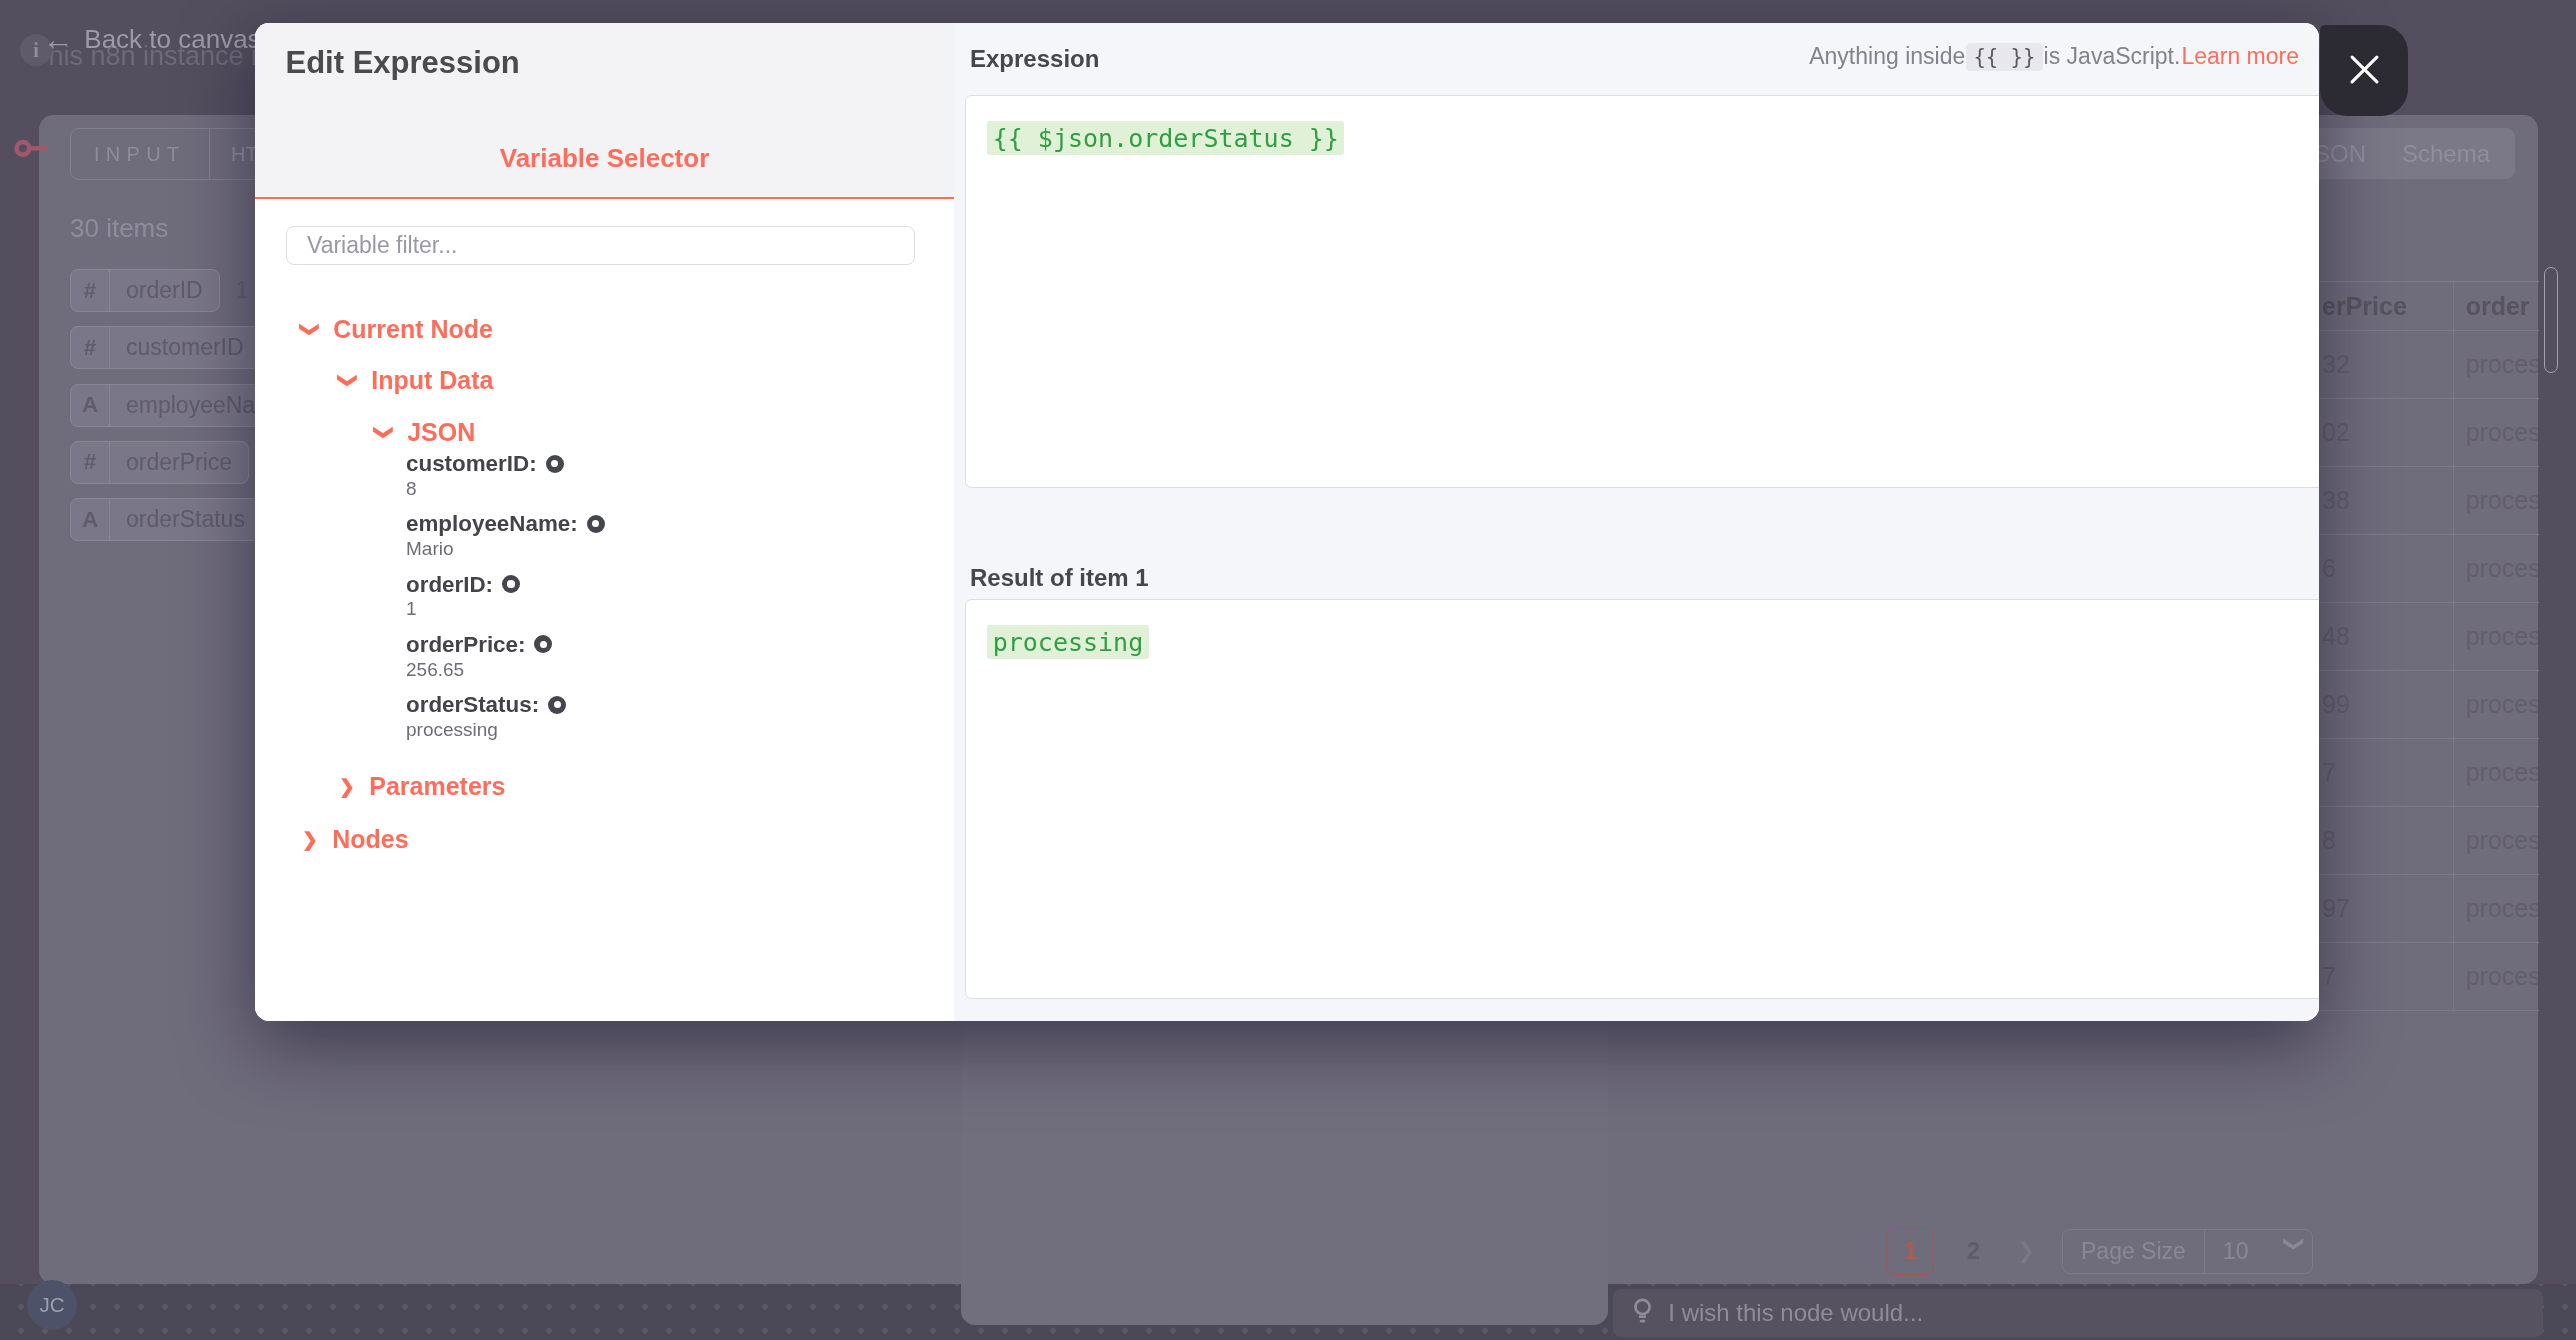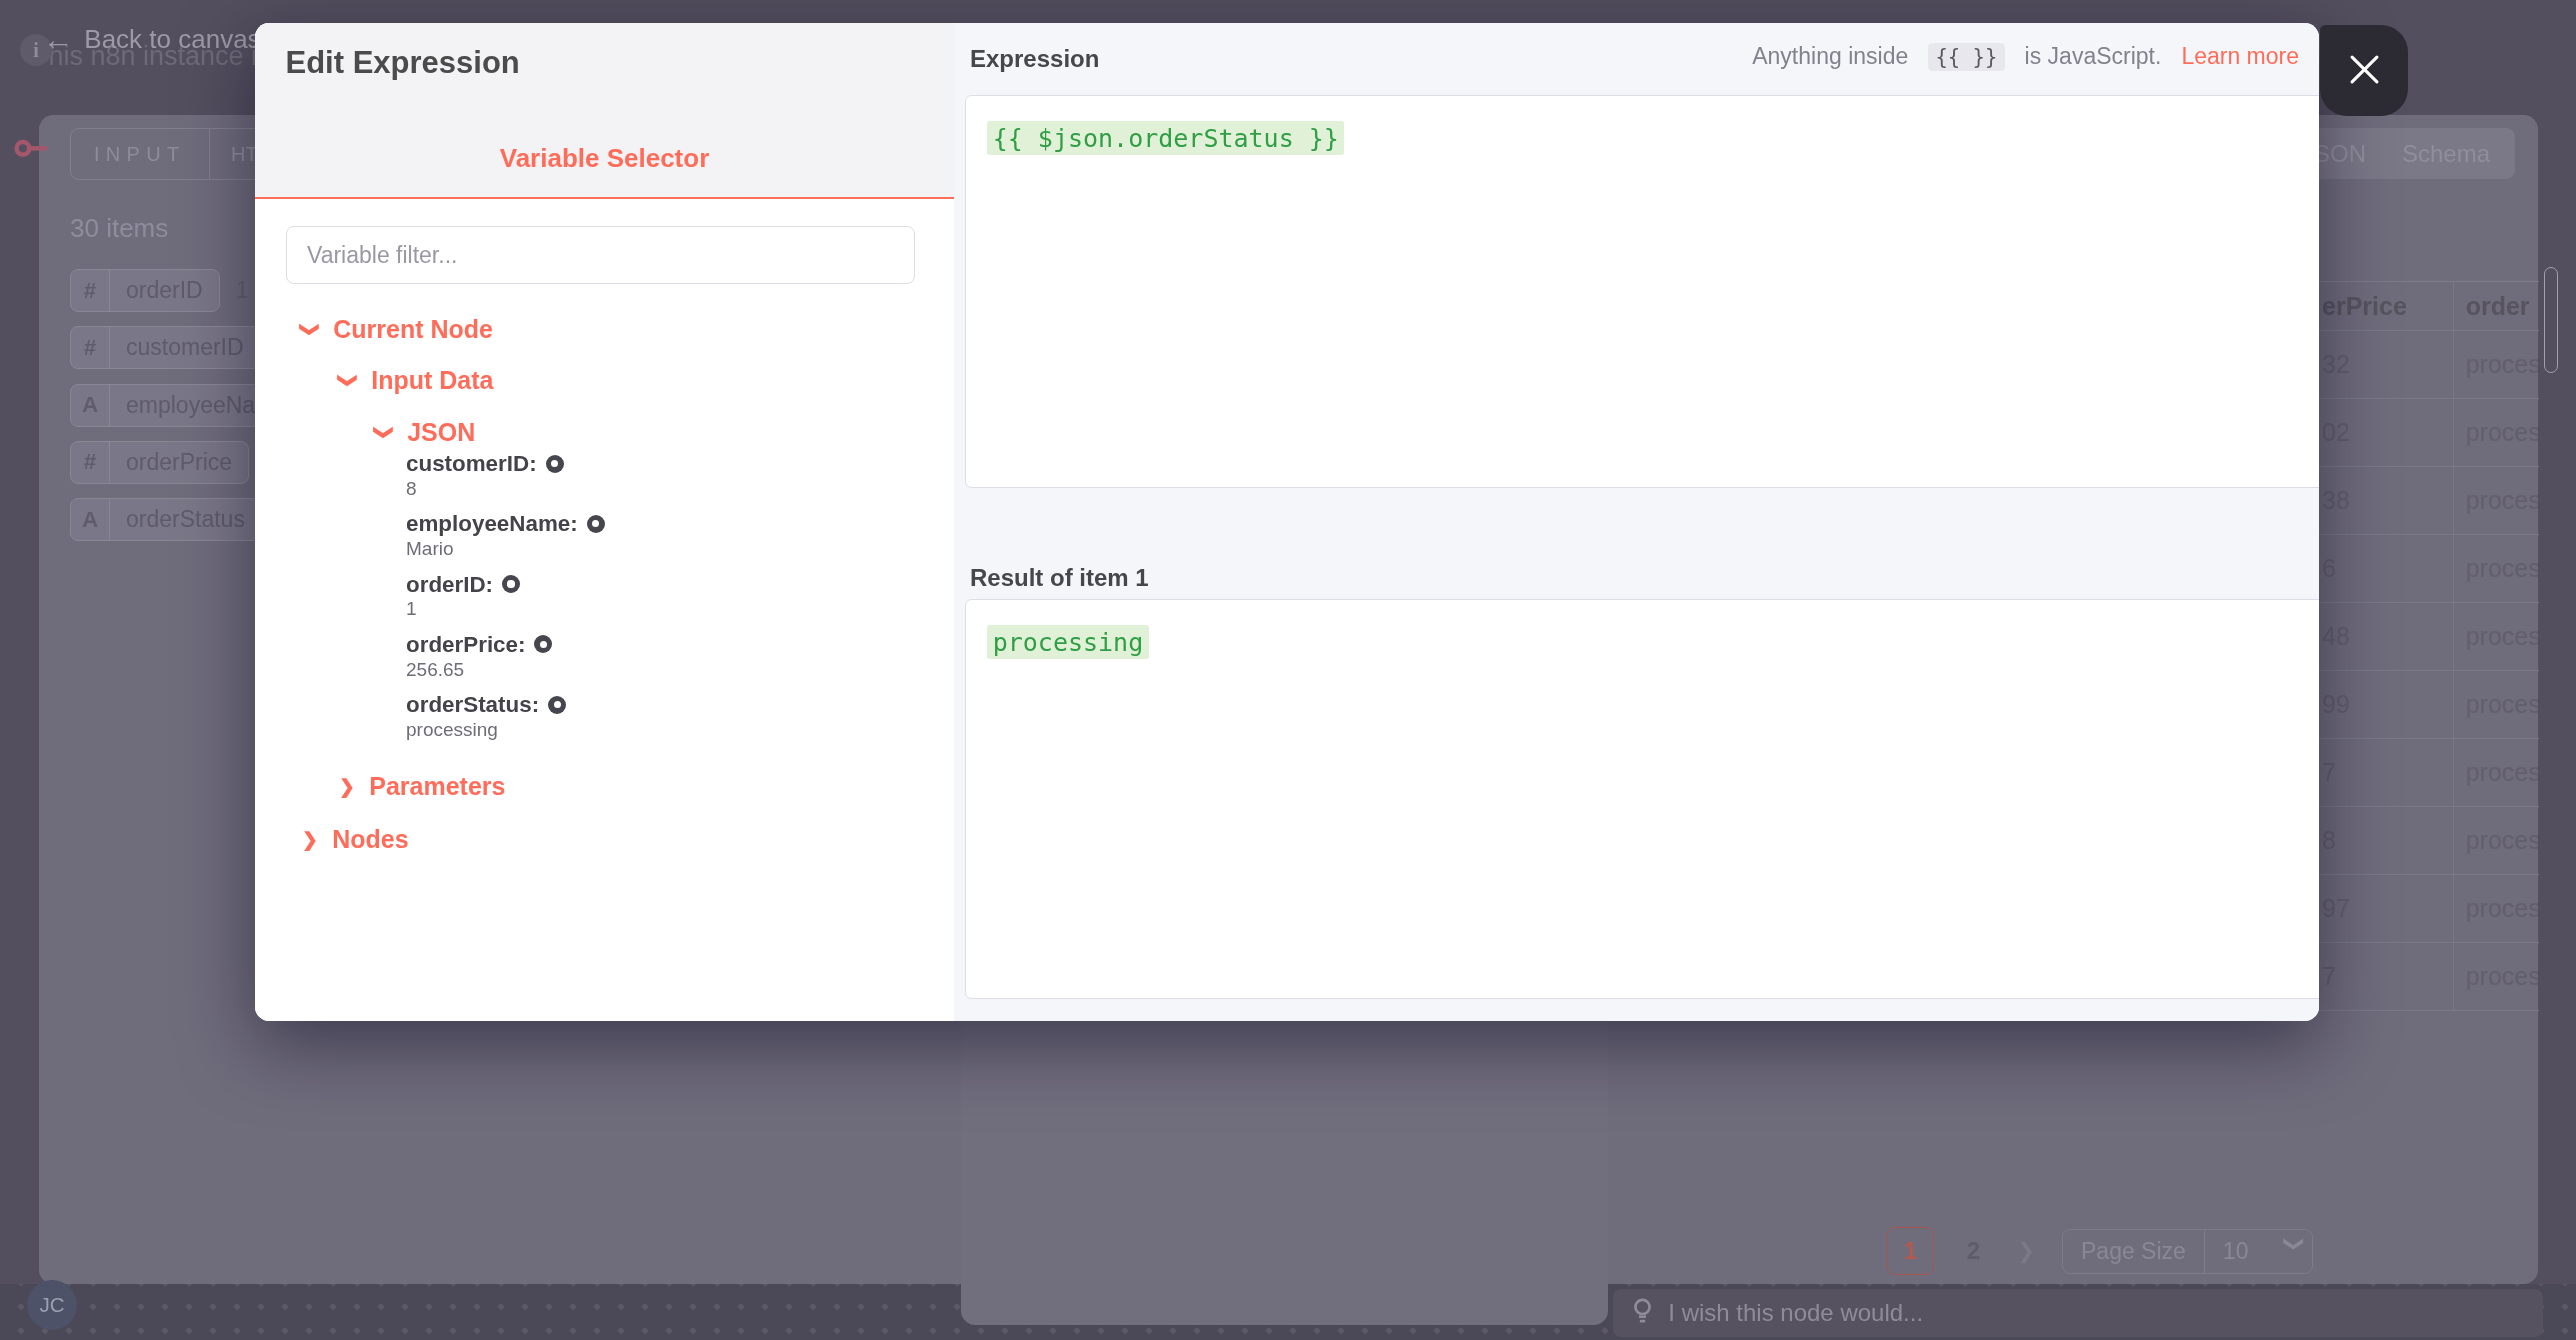--- a/index.html
+++ b/index.html
@@ -80,21 +80,21 @@
 
   
   .modal { left:255px; top:23px; width:2064px; height:998px; background:#fff; border-radius:14.3px;
            box-shadow:0 22.4px 72px rgba(15,10,35,.5); z-index:10; overflow:hidden; }
   .lp { position:absolute; left:0; top:0; width:699px; height:100%; background:#fff; }
   .lp-header { position:absolute; left:0; top:0; width:100%; height:176px; background:#f3f3f6;
                border-bottom:2.7px solid #ff6d5a; }
   .modal-title { position:absolute; left:30.5px; top:22px; font-size:31px; font-weight:600; color:#4b4b4b; }
   .vs-tab { position:absolute; left:0; top:120px; width:100%; text-align:center; font-size:26px;
             font-weight:600; color:#ff6d5a; cursor:pointer; }
-  .filter-input { position:absolute; left:31px; top:203px; width:629px; height:58px;
+  .filter-input { position:absolute; left:31px; top:203px; width:629px; height:39px;
                   border:1.8px solid #dcdce4; border-radius:8px; background:#fff; font-size:23px;
                   color:#444; padding:0 20px; outline:none; font-family:"Liberation Sans",sans-serif; }
   .filter-input::placeholder { color:#9a98a5; }
 
   .tree-sec { position:absolute; display:flex; align-items:center; gap:14.3px; font-size:25px;
               font-weight:600; color:#ff6d5a; cursor:pointer; }
   .chev { display:inline-block; font-size:19px; font-weight:bold; color:#ff6d5a; line-height:1; }
   .chev.open { transform:rotate(90deg); }
   .sec-current { left:48px; top:292px; }
   .sec-input   { left:86px; top:343px; }
@@ -107,21 +107,21 @@
             color:#434349; line-height:27px; }
   .bullseye { width:18px; height:18px; border-radius:50%; background:#46464e; position:relative; }
   .bullseye::after { content:""; position:absolute; left:5.4px; top:5.4px; width:7.2px; height:7.2px;
                      border-radius:50%; background:#fff; }
   .tf-val { font-size:19px; color:#6f6c77; line-height:22.4px; margin-top:0.9px; }
 
   .rp { position:absolute; left:699px; top:0; width:1365px; height:100%; background:#f5f6f9; }
   .rp-label { position:absolute; font-size:24px; font-weight:bold; color:#46464d; }
   .lbl-expr { left:16px; top:21.5px; }
   .lbl-result { left:16px; top:541px; }
-  .rp-hint { position:absolute; right:20px; top:20px; display:flex; align-items:flex-start; gap:20px;
+  .rp-hint { position:absolute; right:20px; top:20px; display:flex; align-items:flex-start; gap:1px;
              font-size:23px; color:#83818e; }
   .hint-chip { font-family:"DejaVu Sans Mono", monospace; font-size:20.6px; background:#e7e7ed;
                color:#5a5962; padding:1.8px 7.2px; border-radius:4.5px; }
   .learn-more { color:#ff6d5a; cursor:pointer; }
   .editor { position:absolute; left:10.8px; width:1424px; background:#fff; border:0.9px solid #dcdde6;
             border-radius:6.3px; padding:25px 21.5px; cursor:text; }
   .editor-1 { top:72px; height:393px; }
   .editor-2 { top:576px; height:400px; }
   .code-hl { display:inline-block; font-family:"DejaVu Sans Mono", monospace; font-size:25px;
              color:#2f9e44; background:#e0f1d7; padding:2.7px 5.4px; border-radius:2.7px; }

